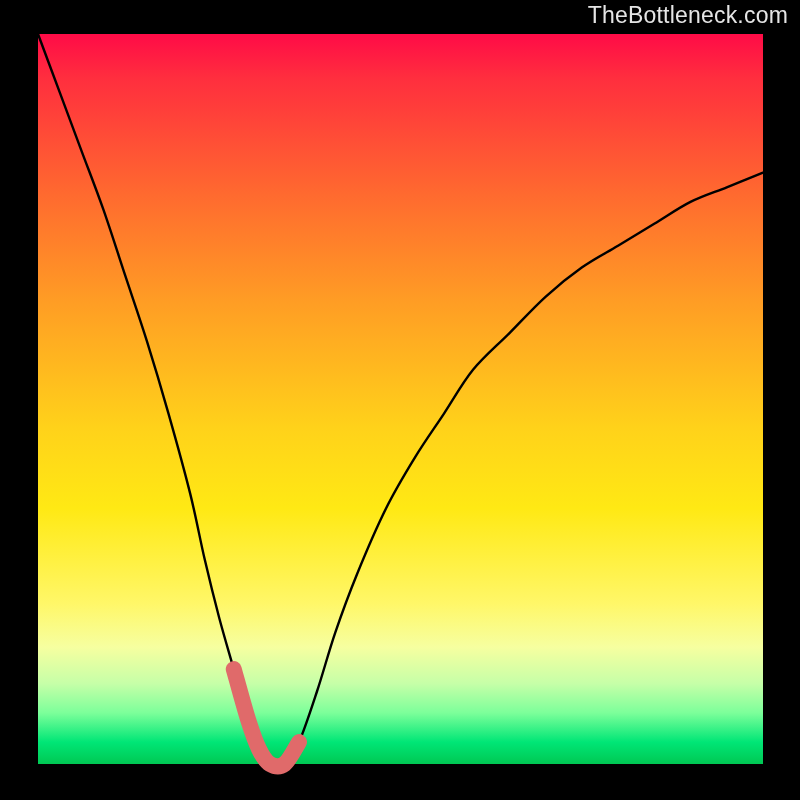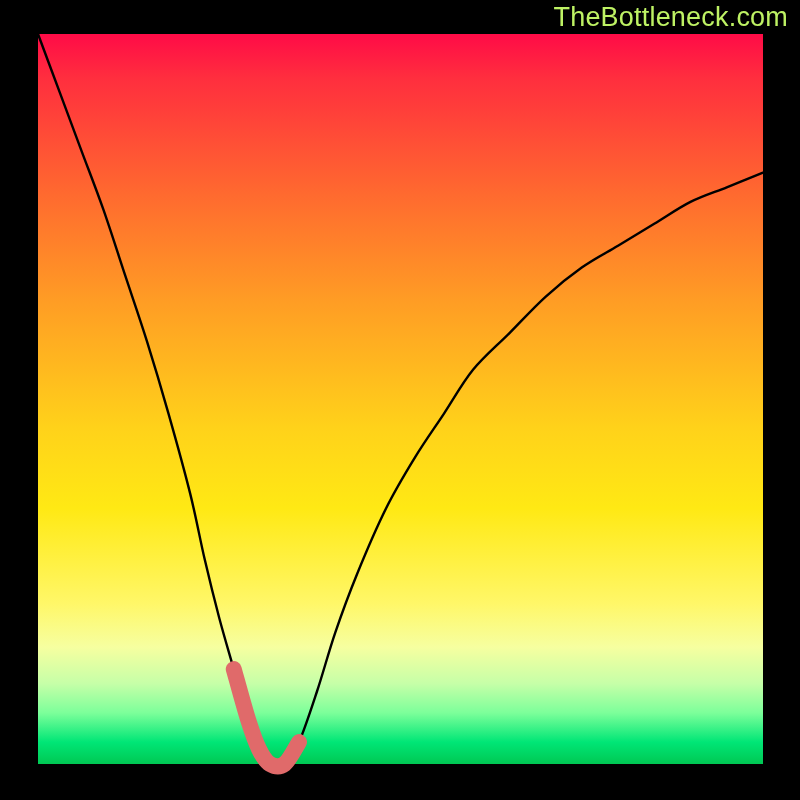--- a/index.html
+++ b/index.html
@@ -34,22 +34,22 @@
       #c6ffa8 89%,
       #7cff9a 93%,
       #00e676 97%,
       #00c853 100%
     );
   }
   .watermark {
     position: absolute;
     top: 2px;
     right: 12px;
-    color: #bef264;
-    font-size: 27px;
+    color: #e5e5e5;
+    font-size: 23px;
     letter-spacing: 0.2px;
     user-select: none;
   }
   svg.overlay {
     position: absolute;
     left: 0;
     top: 0;
   }
 </style>
 </head>

